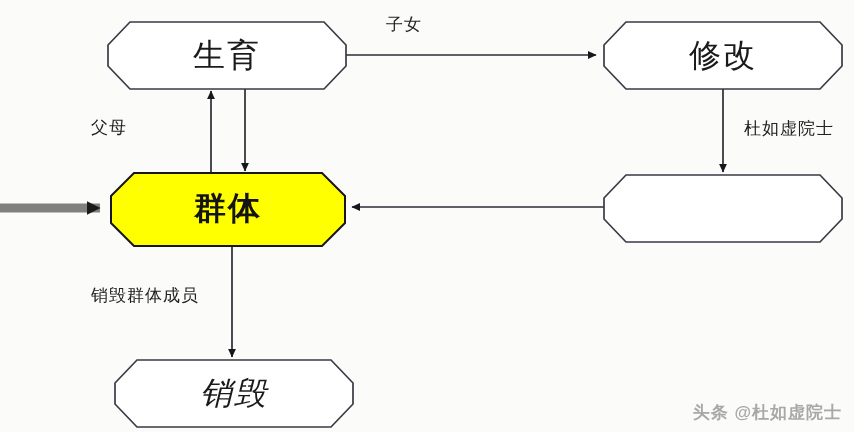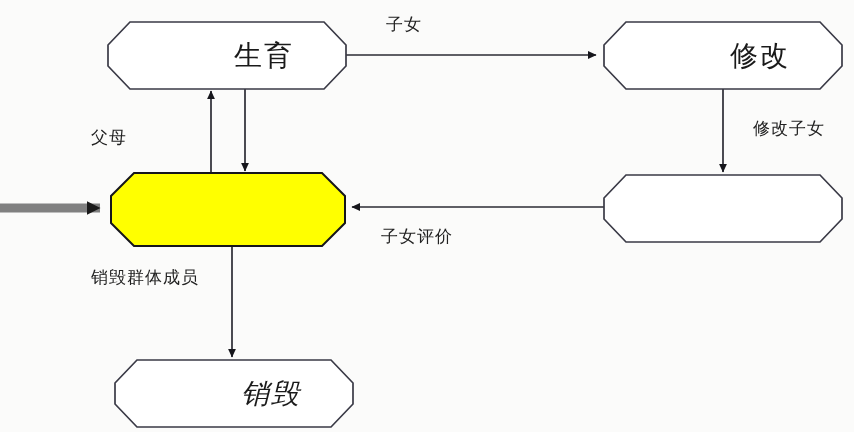--- a/index.html
+++ b/index.html
@@ -18,27 +18,26 @@
   #diagram-svg {
     position: absolute;
     left: 0;
     top: 0;
     width: 854px;
     height: 432px;
   }
   .node-label {
     position: absolute;
     font-family: "Liberation Serif", "DejaVu Serif", serif;
-    font-size: 28px;
+    font-size: 32px;
     color: #1a1a1a;
     letter-spacing: 2px;
     white-space: nowrap;
     transform: translate(-50%, -50%);
     pointer-events: none;
-    margin-left: 37px;
   }
   .node-label.accent {
     font-weight: bold;
     color: #141414;
   }
   .edge-label {
     position: absolute;
     font-family: "Liberation Serif", "DejaVu Serif", serif;
     font-size: 17px;
     color: #222222;
@@ -111,28 +110,29 @@
 
     <polygon points="626,175 820,175 842,198 842,219 820,242 626,242 604,219 604,198" fill="#ffffff" stroke="#3a3a46" stroke-width="1.7"></polygon>
 
     <polygon points="137,360 331,360 353,383 353,404 331,427 137,427 115,404 115,383" fill="#ffffff" stroke="#3a3a46" stroke-width="1.7"></polygon>
   </svg>
 
   <div class="node-label" style="left:227px; top:56px;">生育</div>
 
   <div class="node-label" style="left:723px; top:56px;text-align:right;">修改</div>
 
+  <div class="node-label accent" style="left:228px; top:209px;">群体</div>
 
 
   <div class="node-label" style="left:234px; top:394px;font-style:italic;">销毁</div>
 
   <div class="edge-label" style="left:404px; top:24px;">子女</div>
 
-  <div class="edge-label" style="left:789px; top:128px;">修改子女</div>
+  <div class="edge-label" style="left:789px; top:128px;">杜如虚院士</div>
 
-  <div class="edge-label" style="left:417px; top:236px;">子女评价</div>
 
-  <div class="edge-label" style="left:109px; top:137px;">父母</div>
+  <div class="edge-label" style="left:109px; top:127px;">父母</div>
 
-  <div class="edge-label" style="left:145px; top:277px;font-family:Liberation Serif, serif;">销毁群体成员</div>
+  <div class="edge-label" style="left:145px; top:295px;font-family:Liberation Serif, serif;">销毁群体成员</div>
 
+  <div id="watermark">头条 @杜如虚院士</div>
 
 </div>
 
 </body></html>

